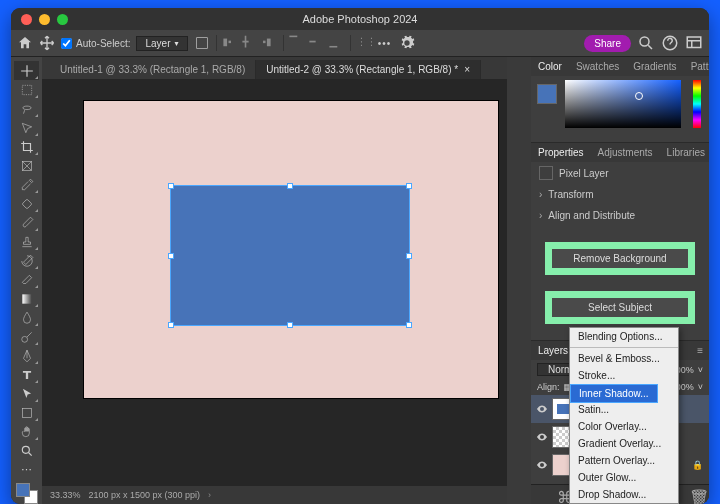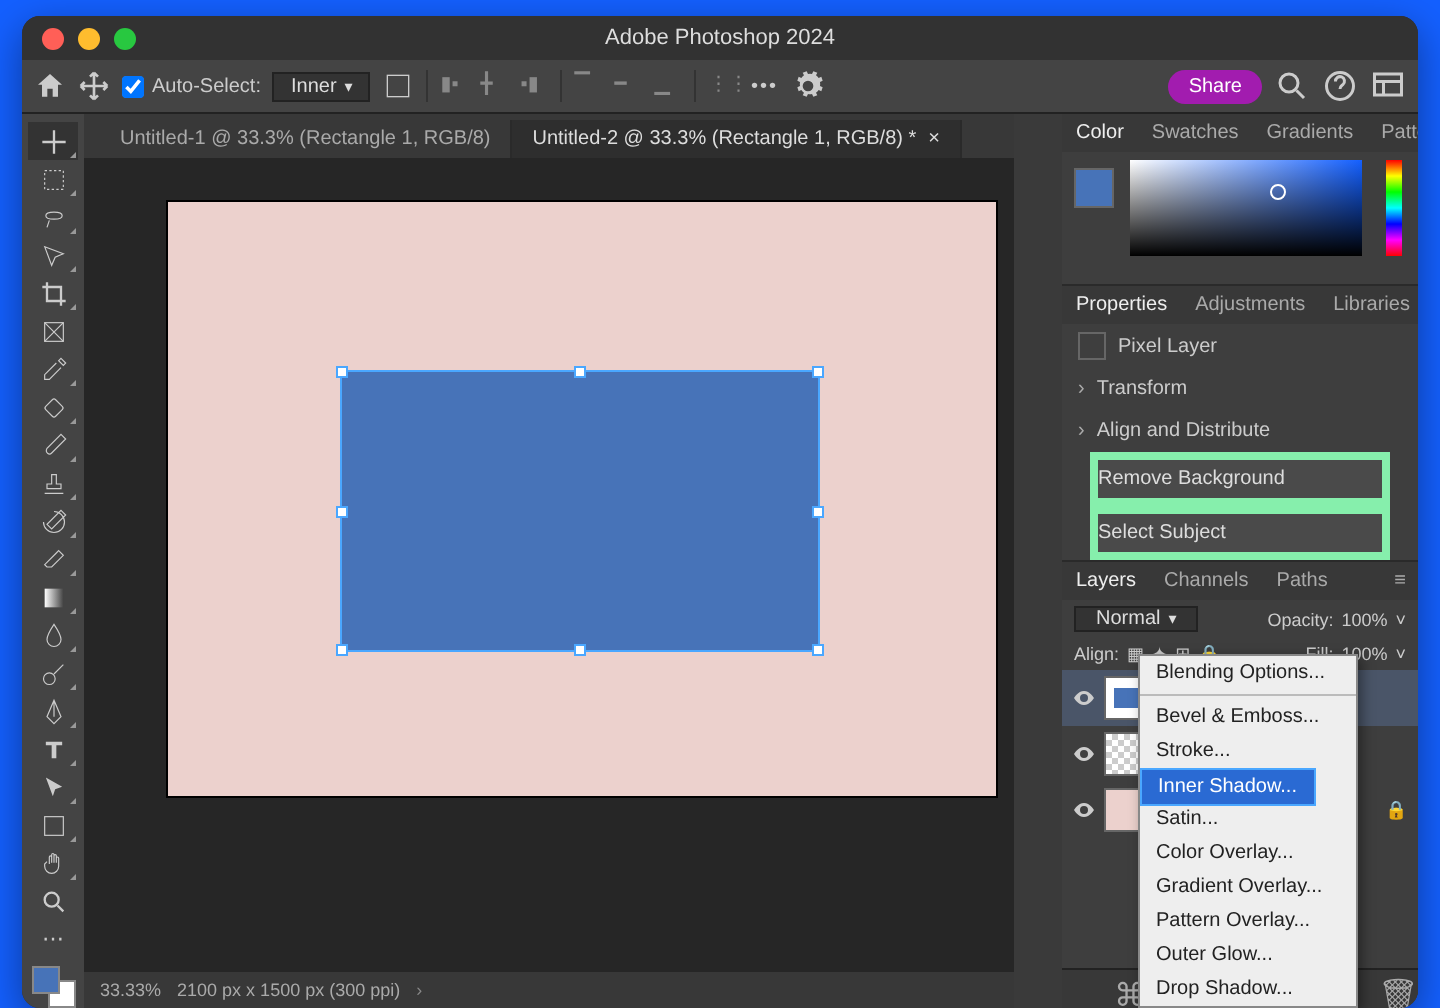--- a/index.html
+++ b/index.html
@@ -53,21 +53,21 @@
   .swatch-lg{position:absolute;left:6px;top:8px;width:20px;height:20px;border:1px solid #666;background:#4773b8;}
   .picker{position:absolute;left:34px;top:4px;width:116px;height:48px;background:linear-gradient(to bottom,rgba(255,255,255,0) 0%,#000 100%),linear-gradient(to right,#fff 0%,#1460ff 100%);}
   .picker-cursor{position:absolute;width:8px;height:8px;border:1px solid #fff;border-radius:50%;}
   .huebar{position:absolute;right:8px;top:4px;width:8px;height:48px;background:linear-gradient(to bottom,red,yellow,lime,cyan,blue,magenta,red);}
   .section { border-top:1px solid #2a2a2a; }
   .sec-head{padding:5px 8px;font-size:10px;color:#ccc;display:flex;align-items:center;gap:6px;}
   .sec-head .chev::before{content:"›";display:inline-block;font-size:10px;color:#aaa;}
   .sec-head.exp .chev::before{transform:rotate(90deg);}
   .pixlayer{display:flex;align-items:center;gap:6px;padding:4px 8px;font-size:10px;color:#ccc;}
   .pixlayer .ic{width:14px;height:14px;border:1px solid #666;}
-  .qa-btn{background:#4a4a4a;color:#ddd;font-size:10px;padding:4px 0;margin:0 14px;border:4px solid #86efac;}
+  .qa-btn{background:#4a4a4a;color:#ddd;font-size:10px;padding:4px 0;margin:16px 14px;text-align:center;border:7px solid #86efac;}
   .layers-panel{flex:1;display:flex;flex-direction:column;border-top:1px solid #2a2a2a;}
   .blendrow{display:flex;align-items:center;gap:4px;padding:3px 6px;font-size:9px;color:#ccc;}
   .blendrow .drop{padding:0 10px;}
   .layer-row{display:flex;align-items:center;gap:4px;padding:3px 5px;font-size:9px;color:#ddd;}
   .layer-row.active{background:#4a5568;}
   .eye{width:12px;height:12px;} .eye svg{width:12px;height:12px;color:#ccc;}
   .thumb{width:26px;height:22px;border:1px solid #666;background:#fff;display:flex;align-items:center;justify-content:center;}
   .thumb.blue::after{content:"";width:16px;height:10px;background:#4773b8;}
   .thumb.checker{background:repeating-conic-gradient(#ccc 0 25%,#fff 0 50%) 0 0/6px 6px;}
   .thumb.pink{background:#ecd1cd;}
@@ -100,21 +100,21 @@
       </div>
     <div class="ico">
         <svg viewBox="0 0 24 24" stroke="currentColor" fill="none" stroke-width="2">
           <path d="M12 2v20M2 12h20M12 2l-3 3M12 2l3 3M12 22l-3-3M12 22l3-3M2 12l3-3M2 12l3 3M22 12l-3-3M22 12l-3 3"></path>
         </svg>
       </div>
     <div class="autosel">
         <input type="checkbox" checked="" style="">
         <span>Auto-Select:</span>
       </div>
-    <div class="drop">Inner</div>
+    <div class="drop">Layer</div>
     <div class="ico">
         <svg viewBox="0 0 24 24" stroke="currentColor" fill="none">
           <rect x="4" y="4" width="16" height="16"></rect>
         </svg>
       </div>
     <div class="sep"></div>
     <div class="align-ico">▮▪</div>
     <div class="align-ico">╋</div>
     <div class="align-ico">▪▮</div>
     <div class="sep"></div>

